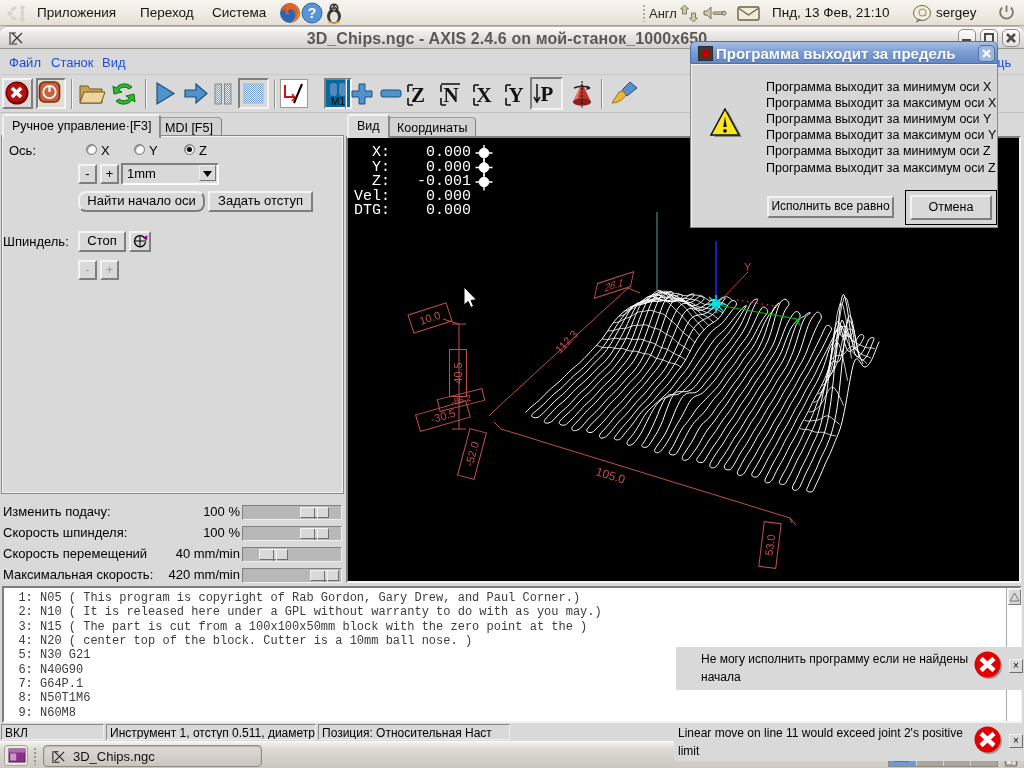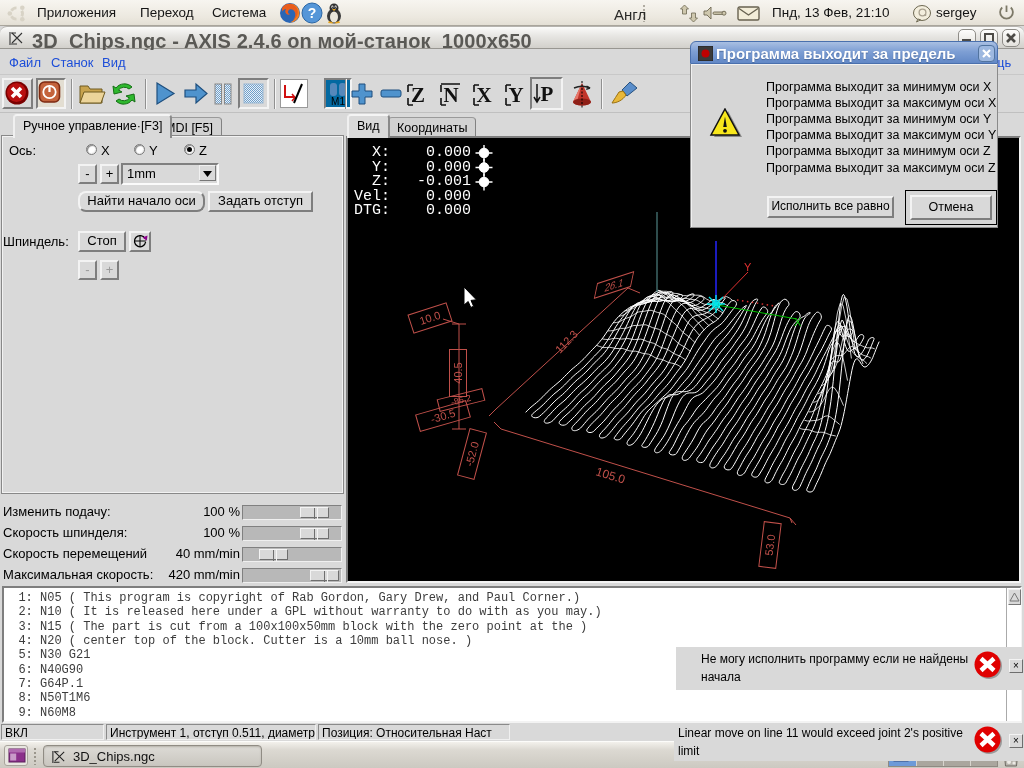--- a/index.html
+++ b/index.html
@@ -2,21 +2,21 @@
 <html><head><meta charset="utf-8">
 <style>
 *{margin:0;padding:0;box-sizing:border-box;}
 html,body{width:1024px;height:768px;overflow:hidden;background:#d9d9d9;font-family:"Liberation Sans",sans-serif;}
 .abs{position:absolute;}
 
 #toppanel{left:0;top:0;width:1024px;height:26px;background:linear-gradient(#f7f5f0,#ece8df 70%,#e3dfd5);border-bottom:1px solid #a9a59c;color:#111;}
 #toppanel .mtxt{position:absolute;top:5px;font-size:13.5px;color:#151515;}
 
 #titlebar{left:0;top:26px;width:1024px;height:23px;background:linear-gradient(#fbfbfa,#e8e7e4 40%,#d2d0cb);border-top:1px solid #b5b3ae;border-bottom:1px solid #989691;border-radius:7px 7px 0 0;}
-#title{position:absolute;top:3px;left:0;width:982px;text-align:left;font-size:20px;letter-spacing:0.1px;font-weight:bold;color:#5a5955;padding-left:32px;}
+#title{position:absolute;top:3px;left:0;width:982px;text-align:center;font-size:16px;letter-spacing:0.1px;font-weight:bold;color:#5a5955;padding-left:32px;}
 .winbtn{position:absolute;top:2px;width:18px;height:18px;background:linear-gradient(#fdfdfc,#e4e2dd);border:1px solid #8e8c87;border-radius:5px;color:#4d4b47;}
 
 #menubar{left:0;top:50px;width:1024px;height:24px;background:#d9d9d9;font-size:13px;color:#1d4ed8;}
 #menubar span{position:absolute;top:5px;}
 
 #toolbar{left:0;top:74px;width:1024px;height:39px;background:#d9d9d9;border-top:1px solid #c8c8c8;border-bottom:1px solid #c0c0c0;}
 .tsep{position:absolute;top:4px;width:2px;height:30px;border-left:1px solid #909090;border-right:1px solid #f5f5f5;}
 
 .tab{position:absolute;font-size:12.5px;color:#000;background:#d9d9d9;border:1px solid #828282;border-bottom:none;border-radius:4px 4px 0 0;padding:3px 8px 2px 8px;}
 .tab.on{border-top:2px solid #f4f4f4;border-left:2px solid #f0f0f0;border-right:2px solid #8a8a8a;z-index:3;height:24px;}
@@ -83,21 +83,21 @@
       <ellipse cx="9.4" cy="5" rx="1" ry="1.4" fill="#fff"></ellipse>
       <ellipse cx="12.6" cy="5" rx="1" ry="1.4" fill="#fff"></ellipse>
       <ellipse cx="9.6" cy="5.3" rx=".5" ry=".7" fill="#000"></ellipse>
       <ellipse cx="12.4" cy="5.3" rx=".5" ry=".7" fill="#000"></ellipse>
       <path d="M9 7 L13 7 L11 9z" fill="#e8a520"></path>
       <path d="M6 19 l4 1.5 -0.5 1 L5 21z" fill="#e8a520"></path>
       <path d="M16 19 l-4 1.5 0.5 1 L17 21z" fill="#e8a520"></path>
     </svg>
 
   <div class="abs" style="left:642px;top:4px;width:4px;height:18px;background-image:radial-gradient(#b0aca2 35%,transparent 40%);background-size:4px 4px;"></div>
-  <span class="mtxt" style="left:614px;font-size:15px;top:6px;color:#2a2a28">Англ</span>
+  <span class="mtxt" style="left:649px;font-size:13px;top:6px;color:#2a2a28">Англ</span>
   <svg class="abs" style="left:679px;top:4px" width="20" height="19" viewBox="0 0 20 19">
       <g fill="#cfc8ae" stroke="#6d6852" stroke-width=".8">
         <path d="M6 8 L9 8 L9 15 L3 15 L3 8 L6 5 z" opacity="0"></path>
         <path d="M5.5 1 L9.5 5 L7.5 5 L7.5 10 L3.5 10 L3.5 5 L1.5 5 z"></path>
         <path d="M14.5 18 L10.5 14 L12.5 14 L12.5 9 L16.5 9 L16.5 14 L18.5 14 z"></path>
       </g>
     </svg>
   <svg class="abs" style="left:703px;top:5px" width="24" height="16" viewBox="0 0 24 16">
       <g fill="#cfc8ae" stroke="#6d6852" stroke-width=".9">
         <path d="M1 6 L4 6 L8 2 L8 14 L4 10 L1 10 z"></path>
@@ -249,21 +249,21 @@
       <path d="M23 8 l-3.5 -2 M23 8 l-3.8 1.4" stroke="#222" stroke-width="1.4"></path>
     </svg>
 <div class="tsep" style="left:601px"></div>
 <svg class="abs" style="left:610px;top:5px" width="30" height="29" viewBox="0 0 30 29">
       <path d="M20 2 L27 8 L17 16 L12 10z" fill="#5a8ecb" stroke="#27517e"></path>
       <path d="M13 11 L16 15 C13 20 7 23 2 23 C4 19 7 16 9 12z" fill="#e8b83a" stroke="#9a7110"></path>
     </svg>
   </div>
 
 <div class="abs" style="left:2px;top:136px;width:341px;height:357px;border:1px solid #f2f2f2;outline:1px solid #888;background:#d9d9d9;z-index:1"></div>
-<div class="tab on" style="left:2px;top:114px;margin-left:11px;">Ручное управление·[F3]</div>
+<div class="tab on" style="left:2px;top:114px;">Ручное управление·[F3]</div>
 <div class="tab off" style="left:156px;top:114px;">MDI [F5]</div>
 <div class="abs" style="left:0;top:137px;width:344px;height:450px;z-index:2" id="leftpanel">
   <span class="lbl" style="left:9px;top:6px">Ось:</span>
   <div class="radio" style="left:86px;top:7px"></div>
     <span class="lbl" style="left:101px;top:6px">X</span>
   <div class="radio" style="left:134px;top:7px"></div>
     <span class="lbl" style="left:149px;top:6px">Y</span>
   <div class="radio sel" style="left:184px;top:7px"></div>
     <span class="lbl" style="left:199px;top:6px">Z</span>
   <div class="btn" style="left:78px;top:27px;width:19px;height:20px;line-height:15px;">-</div>

